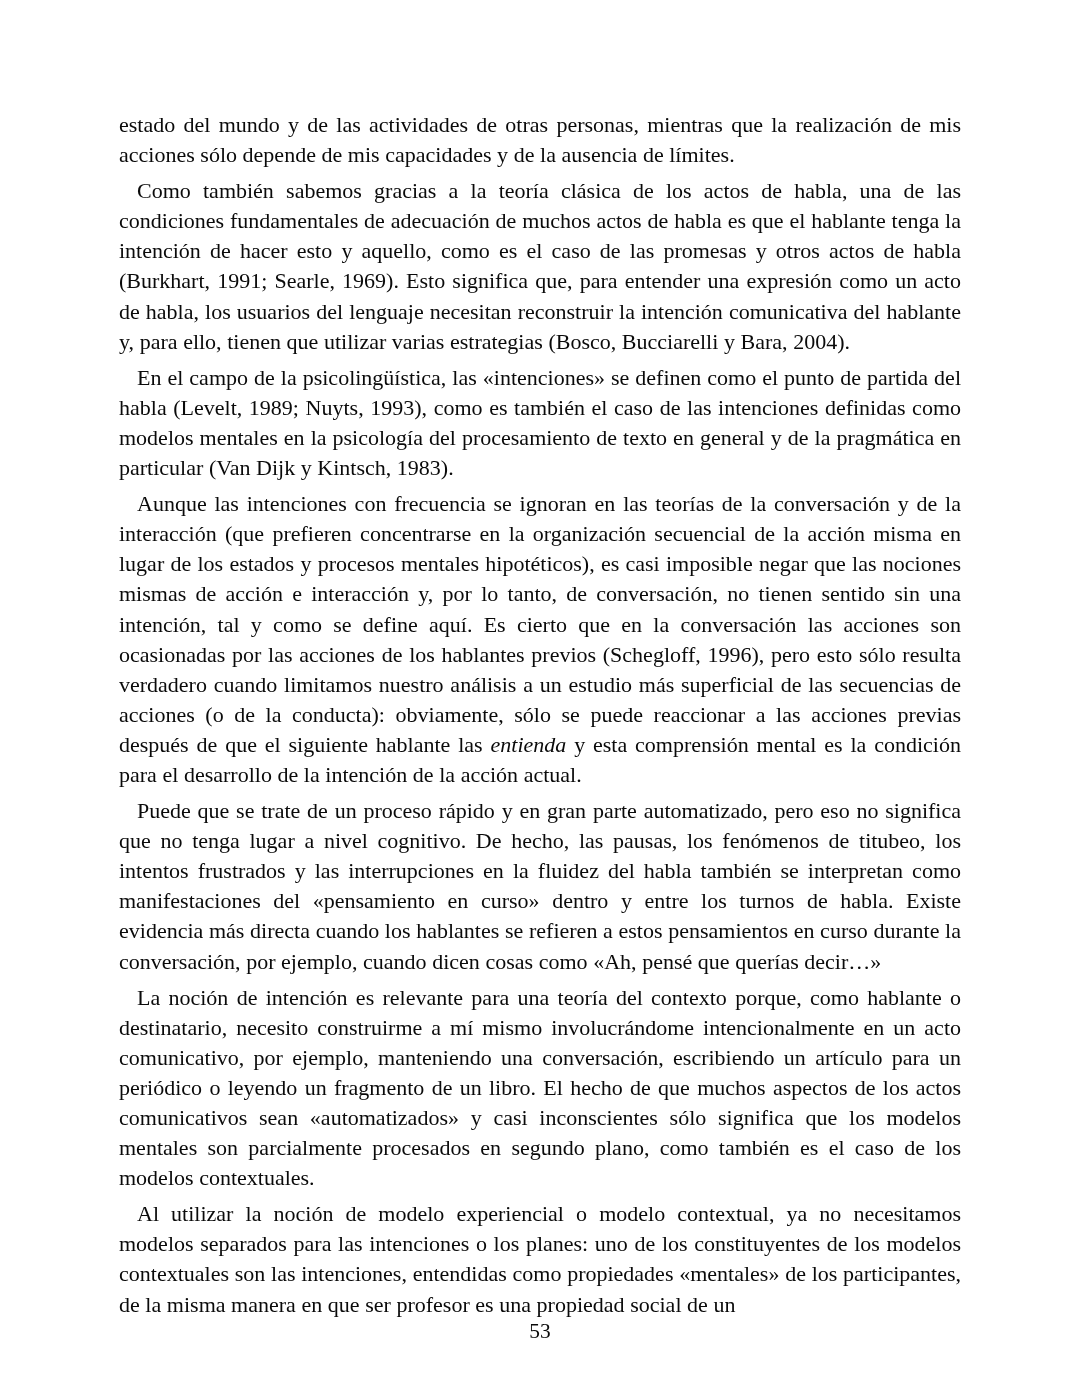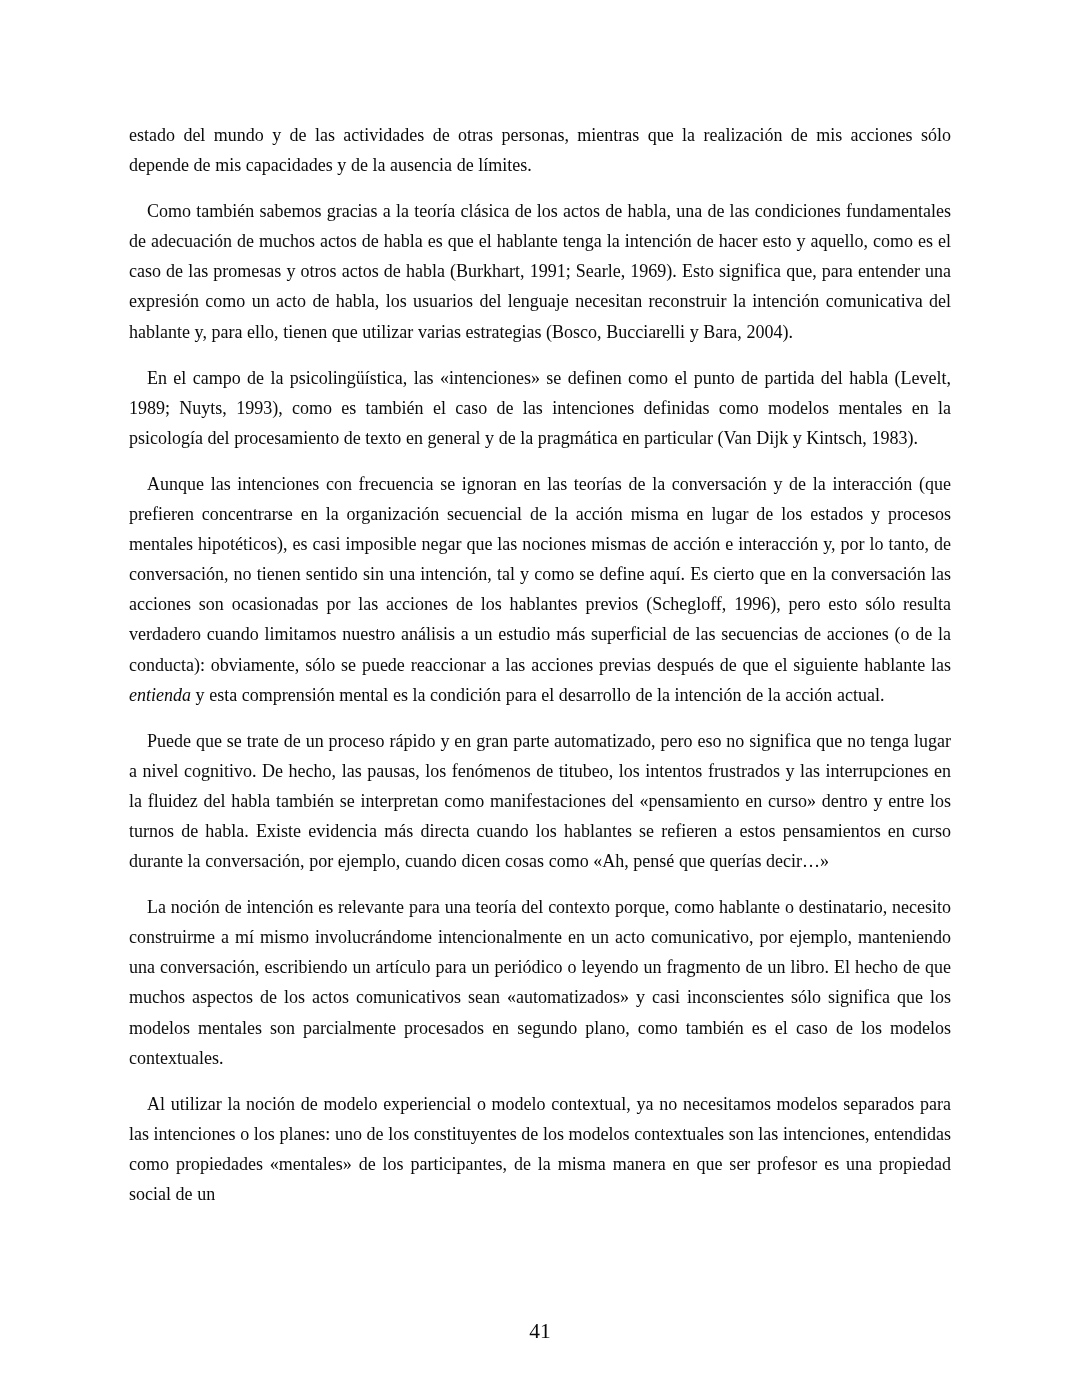--- a/index.html
+++ b/index.html
@@ -23,23 +23,23 @@
     height: 1397px;
     background: #ffffff;
   }
   .text-column {
     position: absolute;
     left: 113px;
     top: 104px;
     width: 854px;
   }
   .para {
-    margin: 16px;
+    margin: 6px;
     padding: 0;
-    font-size: 18px;
+    font-size: 22px;
     line-height: 30.1px;
     text-align: justify;
     text-justify: inter-word;
     text-indent: 18px;
     hyphens: none;
     -webkit-hyphens: none;
     word-spacing: 0.1px;
   }
   .para.no-indent {
     text-indent: 0;
@@ -74,15 +74,15 @@
     <p class="para"><span>Aunque las intenciones con frecuencia se ignoran en las teorías de la conversación y de la interacción (que prefieren concentrarse en la organización secuencial de la acción misma en lugar de los estados y procesos mentales hipotéticos), es casi imposible negar que las nociones mismas de acción e interacción y, por lo tanto, de conversación, no tienen sentido sin una intención, tal y como se define aquí. Es cierto que en la conversación las acciones son ocasionadas por las acciones de los hablantes previos (Schegloff, 1996), pero esto sólo resulta verdadero cuando limitamos nuestro análisis a un estudio más superficial de las secuencias de acciones (o de la conducta): obviamente, sólo se puede reaccionar a las acciones previas después de que el siguiente hablante las </span><em>entienda</em><span> y esta comprensión mental es la condición para el desarrollo de la intención de la acción actual.</span></p>
 
     <p class="para">Puede que se trate de un proceso rápido y en gran parte automatizado, pero eso no significa que no tenga lugar a nivel cognitivo. De hecho, las pausas, los fenómenos de titubeo, los intentos frustrados y las interrupciones en la fluidez del habla también se interpretan como manifestaciones del «pensamiento en curso» dentro y entre los turnos de habla. Existe evidencia más directa cuando los hablantes se refieren a estos pensamientos en curso durante la conversación, por ejemplo, cuando dicen cosas como «Ah, pensé que querías decir…»</p>
 
     <p class="para">La noción de intención es relevante para una teoría del contexto porque, como hablante o destinatario, necesito construirme a mí mismo involucrándome intencionalmente en un acto comunicativo, por ejemplo, manteniendo una conversación, escribiendo un artículo para un periódico o leyendo un fragmento de un libro. El hecho de que muchos aspectos de los actos comunicativos sean «automatizados» y casi inconscientes sólo significa que los modelos mentales son parcialmente procesados en segundo plano, como también es el caso de los modelos contextuales.</p>
 
     <p class="para">Al utilizar la noción de modelo experiencial o modelo contextual, ya no necesitamos modelos separados para las intenciones o los planes: uno de los constituyentes de los modelos contextuales son las intenciones, entendidas como propiedades «mentales» de los participantes, de la misma manera en que ser profesor es una propiedad social de un</p>
 
   </div>
 
-  <div class="page-number">41</div>
+  <div class="page-number">53</div>
 
 </div>
 
 </body></html>

